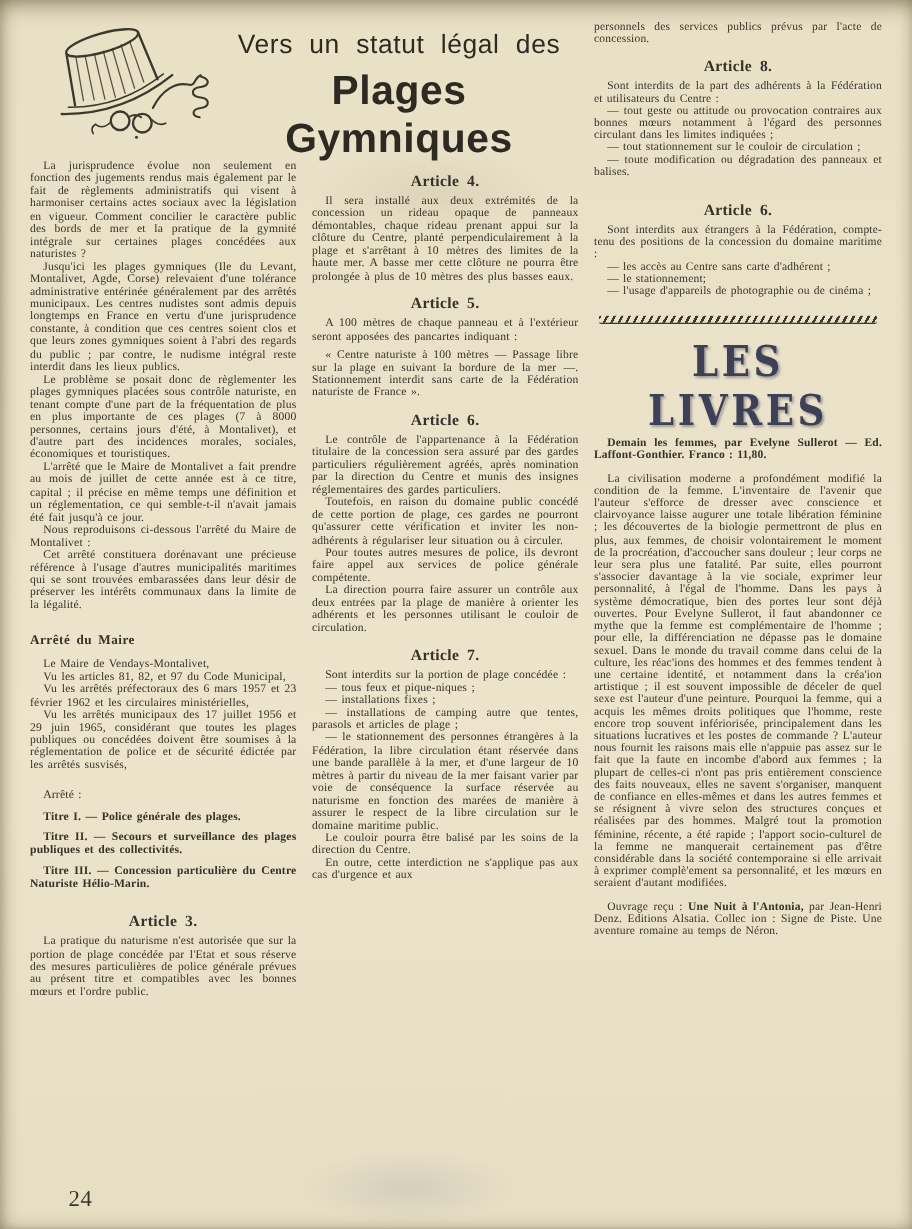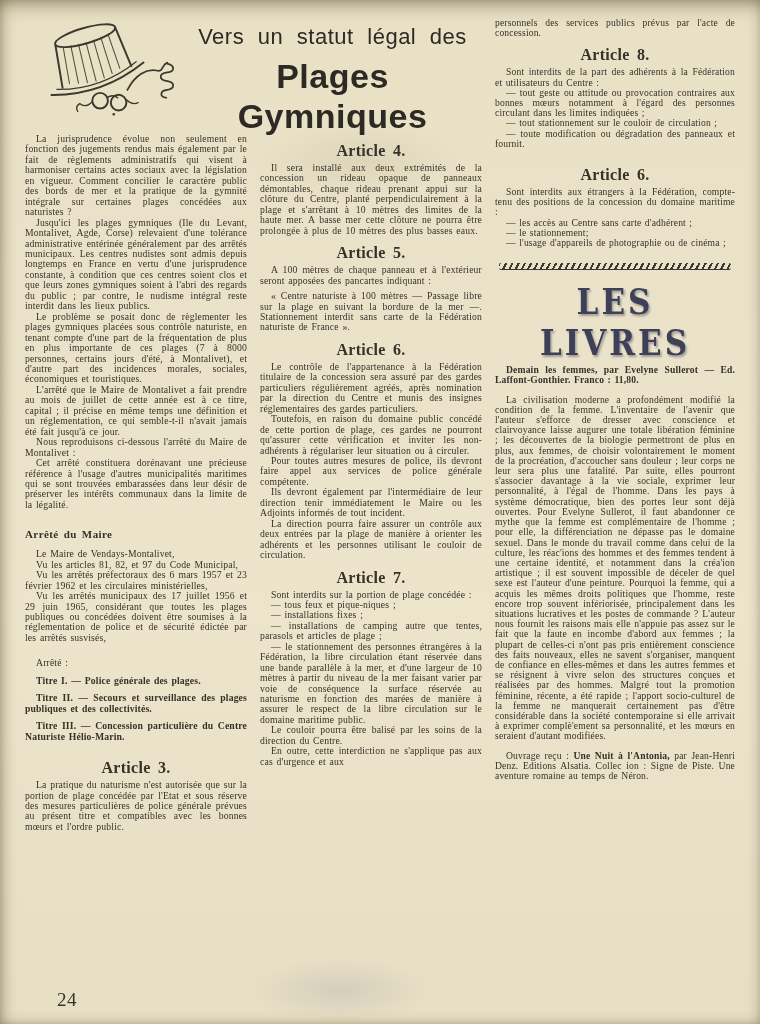--- a/index.html
+++ b/index.html
@@ -25,21 +25,21 @@
   .header{display:flex;align-items:flex-start;height:116px;margin-bottom:4px;}
   .sketch{width:158px;flex:none;}
   .titles{flex:1;text-align:center;padding-top:10px;}
   .title1{font-family:"Liberation Sans",sans-serif;font-size:22px;line-height:26px;color:#2d2a24;letter-spacing:.5px;word-spacing:7px;margin:0;}
   .title2{font-family:"Liberation Sans",sans-serif;font-size:34px;line-height:40px;font-weight:bold;color:#2d2a24;letter-spacing:.5px;word-spacing:6px;margin:6px 0 0;}
   .two-cols{display:flex;gap:13px;}
   .col{width:222px;flex:none;}
   .body{margin:0;font-size:9.7px;line-height:10.45px;text-align:justify;text-indent:11px;word-spacing:1.1px;letter-spacing:.15px;hyphens:auto;}
   .col3 .body{font-size:9.6px;line-height:10.2px;word-spacing:.9px;}
   .noindent{text-indent:0;}
-  .article-h{margin:11px 0 6px;font-size:16px;line-height:12px;text-align:center;font-weight:bold;letter-spacing:.3px;word-spacing:3px;}
+  .article-h{margin:11px 0 6px;font-size:13px;line-height:12px;text-align:center;font-weight:bold;letter-spacing:.3px;word-spacing:3px;}
   .mt-lg{margin-top:20px;}
   .arrete-h{margin:18px 0 9px;font-weight:bold;font-size:11px;letter-spacing:.4px;word-spacing:2px;}
   .arrete-label{margin-top:15px;}
   .titre{font-weight:bold;margin-top:7px;}
   .rope{height:6px;margin:15px 4px 11px;border-bottom:1.6px solid #3a3830;border-radius:2px;
     background:repeating-linear-gradient(118deg,#3a3830 0 2px,rgba(0,0,0,0) 2px 5.5px);}
   .books-logo{margin:2px 0 12px;text-align:center;font-family:"DejaVu Serif",serif;font-weight:bold;
     font-size:31px;line-height:36px;color:#3e4058;letter-spacing:3px;word-spacing:8px;
     transform:scaleY(1.14);transform-origin:top;text-shadow:1.5px 1.5px 2px rgba(62,64,88,.45);}
   .lead{font-weight:bold;margin-bottom:9px;}
@@ -122,21 +122,20 @@
           <p class="body">Il sera installé aux deux extrémités de la concession un rideau opaque de panneaux démontables, chaque rideau prenant appui sur la clôture du Centre, planté perpendiculairement à la plage et s'arrêtant à 10 mètres des limites de la haute mer. A basse mer cette clôture ne pourra être prolongée à plus de 10 mètres des plus basses eaux.</p>
 
           <p class="article-h">Article 5.</p>
           <p class="body">A 100 mètres de chaque panneau et à l'extérieur seront apposées des pancartes indiquant :</p>
           <p class="body gap-sm">« Centre naturiste à 100 mètres — Passage libre sur la plage en suivant la bordure de la mer —. Stationnement interdit sans carte de la Fédération naturiste de France ».</p>
 
           <p class="article-h">Article 6.</p>
           <p class="body">Le contrôle de l'appartenance à la Fédération titulaire de la concession sera assuré par des gardes particuliers régulièrement agréés, après nomination par la direction du Centre et munis des insignes réglementaires des gardes particuliers.</p>
           <p class="body">Toutefois, en raison du domaine public concédé de cette portion de plage, ces gardes ne pourront qu'assurer cette vérification et inviter les non-adhérents à régulariser leur situation ou à circuler.</p>
           <p class="body">Pour toutes autres mesures de police, ils devront faire appel aux services de police générale compétente.</p>
-          <p class="body">Ils devront également par l'intermédiaire de leur direction tenir immédiatement le Maire ou les Adjoints informés de tout incident.</p>
           <p class="body">La direction pourra faire assurer un contrôle aux deux entrées par la plage de manière à orienter les adhérents et les personnes utilisant le couloir de circulation.</p>
 
           <p class="article-h">Article 7.</p>
           <p class="body">Sont interdits sur la portion de plage concédée :</p>
           <p class="body">— tous feux et pique-niques ;</p>
           <p class="body">— installations fixes ;</p>
           <p class="body">— installations de camping autre que tentes, parasols et articles de plage ;</p>
           <p class="body">— le stationnement des personnes étrangères à la Fédération, la libre circulation étant réservée dans une bande parallèle à la mer, et d'une largeur de 10 mètres à partir du niveau de la mer faisant varier par voie de conséquence la surface réservée au naturisme en fonction des marées de manière à assurer le respect de la libre circulation sur le domaine maritime public.</p>
           <p class="body">Le couloir pourra être balisé par les soins de la direction du Centre.</p>
           <p class="body">En outre, cette interdiction ne s'applique pas aux cas d'urgence et aux</p>
@@ -145,21 +144,21 @@
       </div>
     </div>
 
     <div class="col3">
       <p class="body noindent">personnels des services publics prévus par l'acte de concession.</p>
 
       <p class="article-h">Article 8.</p>
       <p class="body">Sont interdits de la part des adhérents à la Fédération et utilisateurs du Centre :</p>
       <p class="body">— tout geste ou attitude ou provocation contraires aux bonnes mœurs notamment à l'égard des personnes circulant dans les limites indiquées ;</p>
       <p class="body">— tout stationnement sur le couloir de circulation ;</p>
-      <p class="body">— toute modification ou dégradation des panneaux et fournit.</p>
+      <p class="body">— toute modification ou dégradation des panneaux et balises.</p>
 
       <p class="article-h mt-lg">Article 6.</p>
       <p class="body">Sont interdits aux étrangers à la Fédération, compte-tenu des positions de la concession du domaine maritime :</p>
       <p class="body">— les accès au Centre sans carte d'adhérent ;</p>
       <p class="body">— le stationnement;</p>
       <p class="body">— l'usage d'appareils de photographie ou de cinéma ;</p>
 
       <div class="rope"></div>
 
       <p class="books-logo">LES LIVRES</p>

